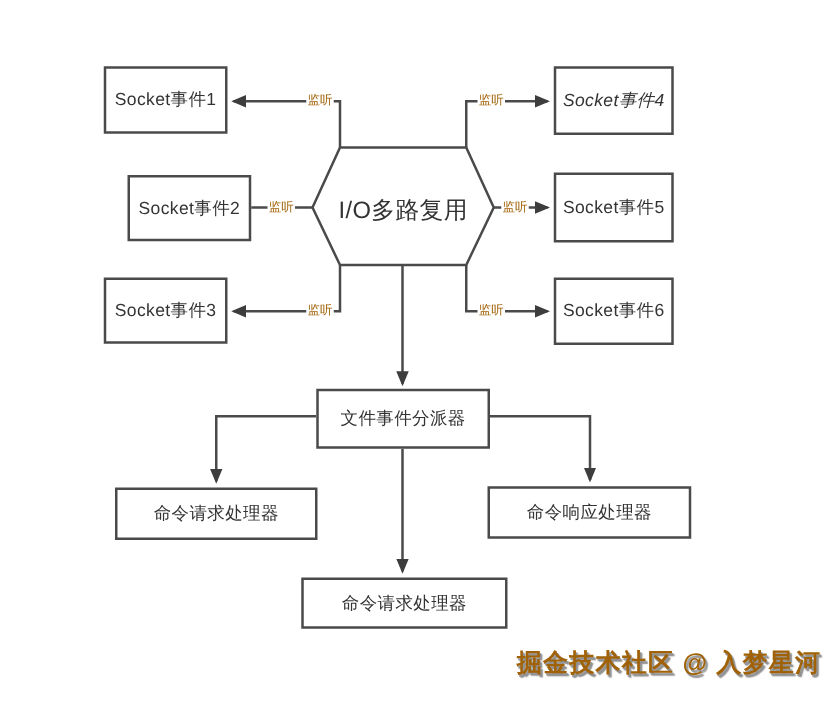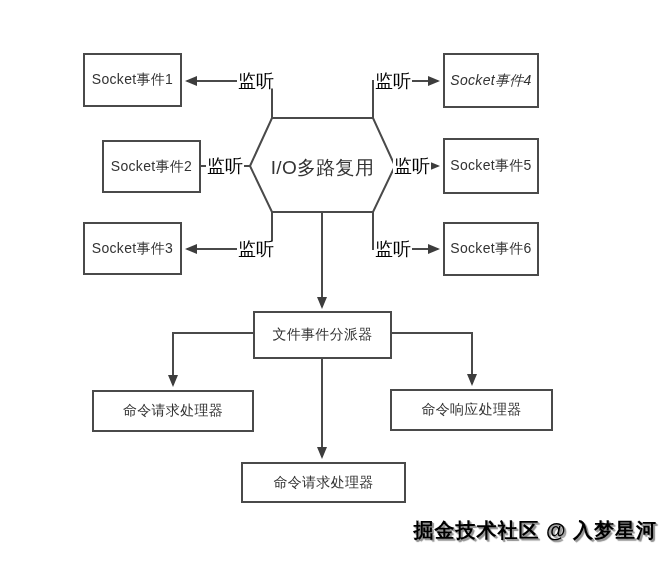--- a/index.html
+++ b/index.html
@@ -40,34 +40,34 @@
     width: 145px;
     text-align: center;
     color: #333333;
     font-size: 19px;
     letter-spacing: 0.3px;
   }
   .listen {
     position: absolute;
     transform: translate(-50%, -50%);
     background: #ffffff;
-    color: #000000;
-    font-size: 18px;
+    color: #a16207;
+    font-size: 10px;
     line-height: 15px;
     padding: 0 1px;
     white-space: nowrap;
   }
   .watermark {
     position: absolute;
     right: 8px;
     top: 517px;
     font-size: 20px;
     font-weight: bold;
     letter-spacing: 1px;
-    color: #000000;
+    color: #a16207;
     text-shadow: 2px 2px 1px #8f8f8f, 1px 1px 0px #a8a8a8;
     white-space: nowrap;
   }
 </style>
 </head>
 <body>
 
 <div class="canvas">
 
   <svg class="svg-layer" viewBox="0 0 665 561" xmlns="http://www.w3.org/2000/svg">

